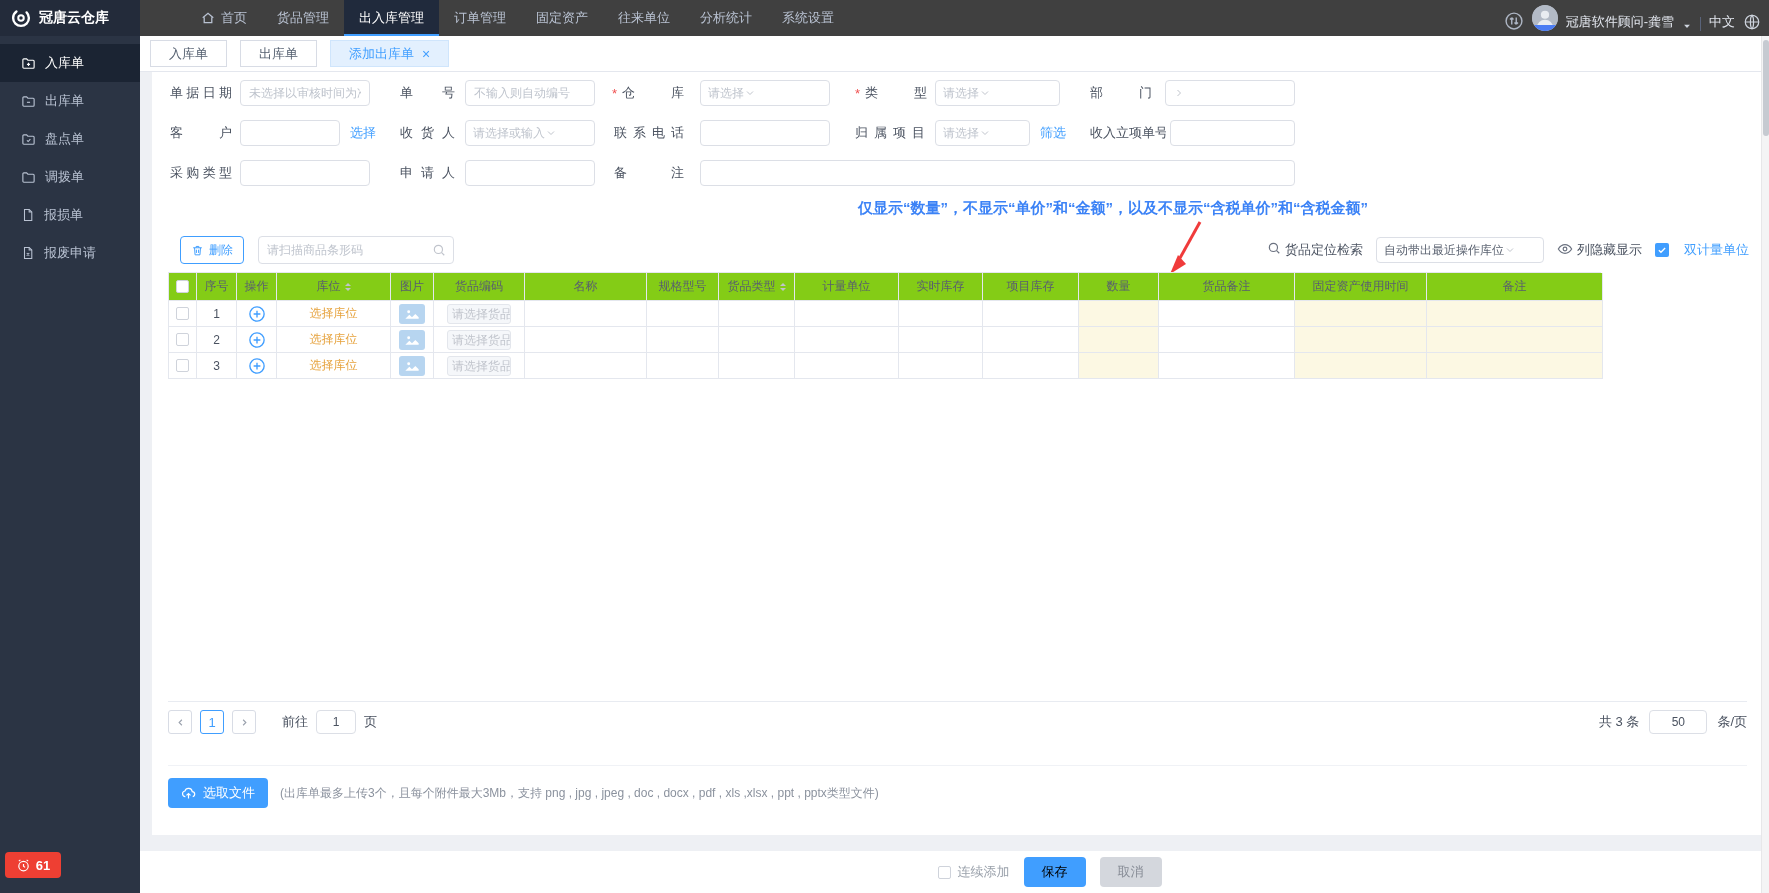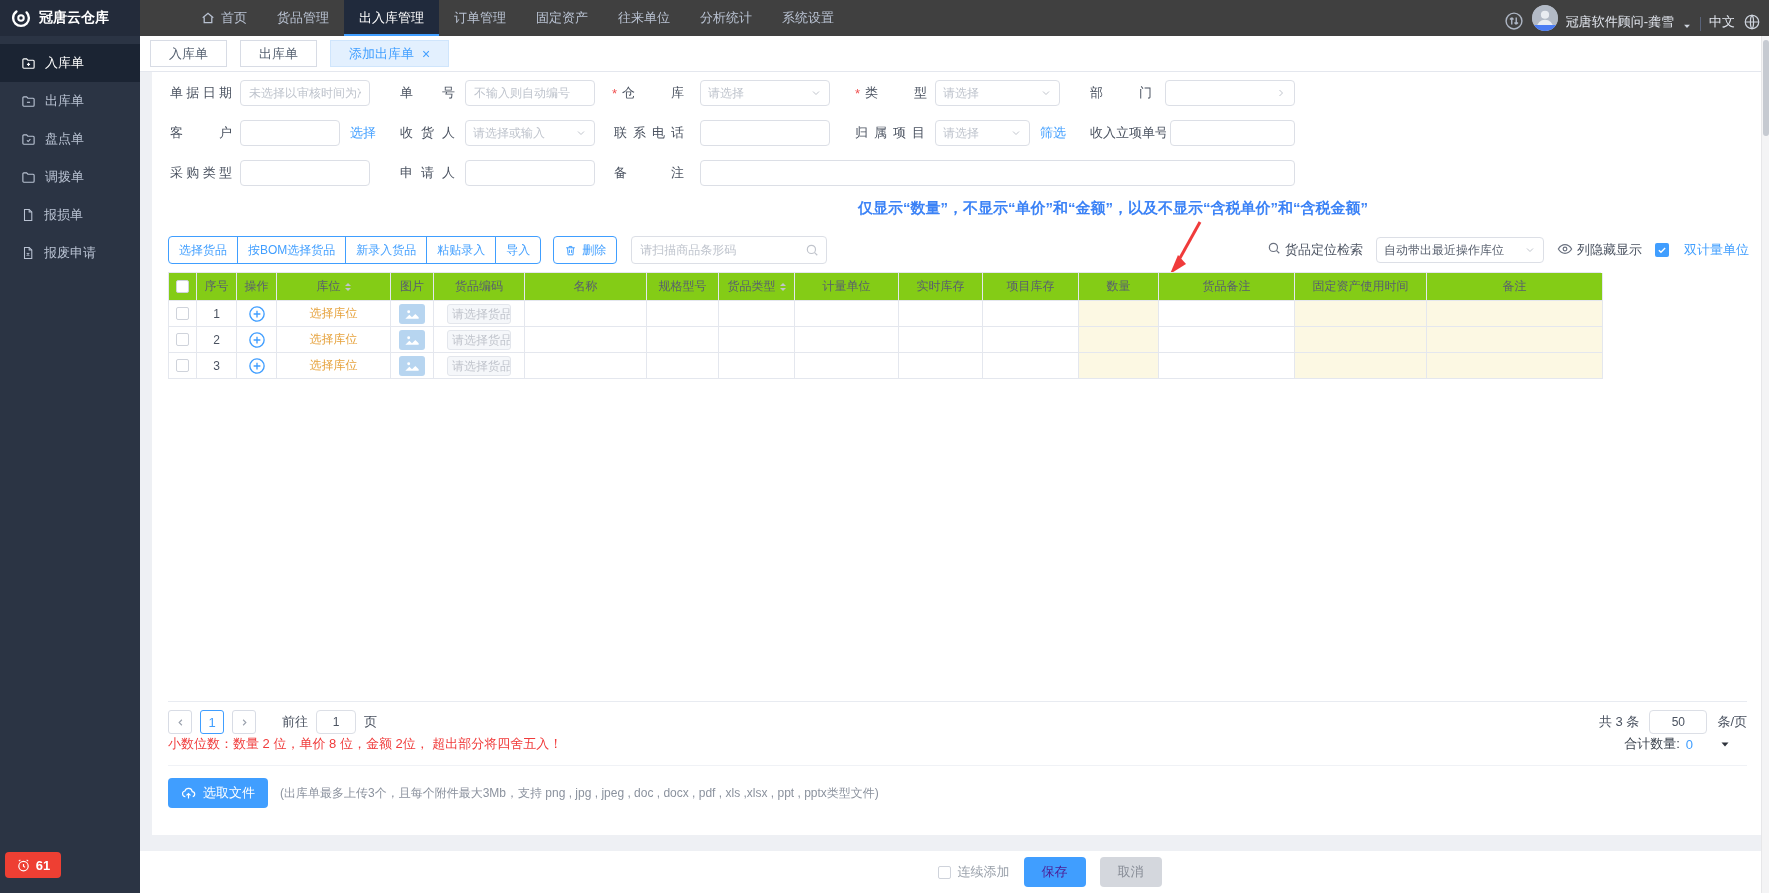--- a/index.html
+++ b/index.html
@@ -34,21 +34,21 @@
   .tab.active{background:#e3f0fe;border-color:#cfe5fc;color:#409eff}
   .tab .close{font-size:14px;line-height:1}
 
   .panel{position:absolute;top:36px;left:12px;width:1609px;height:763px;background:#fff}
 
   
   .f-label{position:absolute;height:26px;line-height:26px;color:#4a5260;font-size:13px;text-align:justify;text-align-last:justify;white-space:nowrap;overflow:hidden}
   .f-star{position:absolute;height:26px;line-height:28px;color:#f05050;font-size:13px}
   .inp{position:absolute;height:26px;border:1px solid #dcdfe6;border-radius:4px;background:#fff;font-size:12px;color:#333;padding:0 8px;font-family:inherit;outline:none}
   .inp::placeholder{color:#bfc4cd}
-  .sel{position:absolute;height:26px;border:1px solid #dcdfe6;border-radius:4px;background:#fff;display:flex;align-items:center;justify-content:space-between;padding:0 7px;color:#bfc4cd;font-size:12px;cursor:pointer;white-space:nowrap;overflow:hidden}
+  .sel{position:absolute;height:26px;border:1px solid #dcdfe6;border-radius:4px;background:#fff;display:flex;align-items:center;justify-content:flex-start;padding:0 7px;color:#bfc4cd;font-size:12px;cursor:pointer;white-space:nowrap;overflow:hidden}
   .link{position:absolute;height:26px;line-height:26px;color:#409eff;font-size:13px;cursor:pointer}
 
   
   .annotation{position:absolute;left:706px;top:127px;color:#3b82f6;font-weight:bold;font-size:15px;white-space:nowrap}
   .arrow-svg{position:absolute;left:1002px;top:146px}
 
   
   .toolbar{position:absolute;left:16px;right:12px;top:163px;height:30px;display:flex;align-items:center}
   .tb-btn{height:28px;border:1px solid #409eff;background:#fff;color:#409eff;font-size:12px;padding:0 10px;display:flex;align-items:center;gap:5px;cursor:pointer;white-space:nowrap}
   .grp .tb-btn{border-radius:0;margin-left:-1px}
@@ -99,21 +99,21 @@
 
   
   .uploadrow{position:absolute;left:16px;top:693px;width:1579px;border-top:1px solid #f0f2f6;padding-top:12px;display:flex;align-items:center}
   .upload-btn{height:30px;background:#409eff;color:#fff;border:none;border-radius:4px;padding:0 13px;display:flex;gap:7px;align-items:center;font-size:13px;cursor:pointer;font-family:inherit}
   .upload-hint{color:#8b929e;font-size:12px;margin-left:12px;white-space:nowrap}
 
   
   .footbar{position:absolute;left:0;right:0;bottom:0;height:42px;background:#fff;display:flex;align-items:center;justify-content:center;gap:14px;padding-left:190px}
   .cont-add{display:flex;align-items:center;gap:7px;color:#9aa1ab;cursor:pointer}
   .btn{height:30px;width:62px;border:none;border-radius:4px;font-size:13px;display:flex;align-items:center;justify-content:center;cursor:pointer;font-family:inherit}
-  .btn-save{background:#409eff;color:#4c1d95}
+  .btn-save{background:#409eff;color:#000000}
   .btn-cancel{background:#d4d7dd;color:#878c96}
 
   
   .scrollbar{position:absolute;right:0;top:36px;bottom:0;width:8px;background:#f4f4f5;border-left:1px solid #e7e7e9;z-index:40}
   .scroll-thumb{position:absolute;top:4px;left:1px;width:6px;height:96px;background:#c6cad1;border-radius:3px;cursor:pointer}
 </style>
 </head>
 <body>
 
 <header class="navbar">
@@ -341,37 +341,20 @@
     <span class="f-label" style="left:462px;top:88px;width:70px">备注</span>
     <input class="inp" style="left: 548px; top: 88px; width: 595px;">
 
     <div class="annotation">仅显示“数量”，不显示“单价”和“金额”，以及不显示“含税单价”和“含税金额”</div>
     <svg class="arrow-svg" width="56" height="62" viewBox="0 0 56 62">
       <line x1="46" y1="4" x2="26" y2="40" stroke="#f03b3b" stroke-width="3"></line>
       <polygon points="16,56 32,46 24,37" fill="#f03b3b"></polygon>
     </svg>
 
     <div class="toolbar">
-      <div class="grp">
-        <button class="tb-btn">
-            <span>选择货品</span>
-          </button>
-        <button class="tb-btn">
-            <span>按BOM选择货品</span>
-          </button>
-        <button class="tb-btn">
-            <span>新录入货品</span>
-          </button>
-        <button class="tb-btn">
-            <span>粘贴录入</span>
-          </button>
-        <button class="tb-btn">
-            <span>导入</span>
-          </button>
-      </div>
       <button class="tb-btn tb-del">
         <span>
             <svg width="13" height="13" viewBox="0 0 24 24" fill="none" stroke="currentColor" stroke-width="1.8">
               <path d="M4 7h16M9.5 7V4.5h5V7M6.5 7l1 13h9l1-13"></path>
               <path d="M10 10.5v6M14 10.5v6"></path>
             </svg>
           </span>
         <span>删除</span>
       </button>
       <div class="scan-wrap">
@@ -584,32 +567,20 @@
         <input class="inp goto-inp" value="1" style="">
         <span>页</span>
       </span>
       <span class="pg-right">
         <span>共 3 条</span>
         <input class="inp size-inp" value="50" style="">
         <span>条/页</span>
       </span>
     </div>
 
-    <div class="noterow">
-      <span class="red-note">小数位数：数量 2 位，单价 8 位，金额 2位， 超出部分将四舍五入！</span>
-      <span class="total-grp">
-        <span>合计数量:</span>
-        <span class="total-val">0</span>
-      </span>
-      <span class="total-caret">
-          <svg width="12" height="12" viewBox="0 0 24 24" fill="currentColor">
-            <path d="M5 9l7 8 7-8z"></path>
-          </svg>
-        </span>
-    </div>
 
     <div class="uploadrow">
       <button class="upload-btn">
         <span>
             <svg width="15" height="15" viewBox="0 0 24 24" fill="none" stroke="#fff" stroke-width="1.9">
               <path d="M7 17a4.5 4.5 0 0 1-.7-8.95A6 6 0 0 1 18 9a4 4 0 0 1 .8 7.9"></path>
               <path d="M12 12v8M8.8 15l3.2-3 3.2 3"></path>
             </svg>
           </span>
         <span>选取文件</span>

